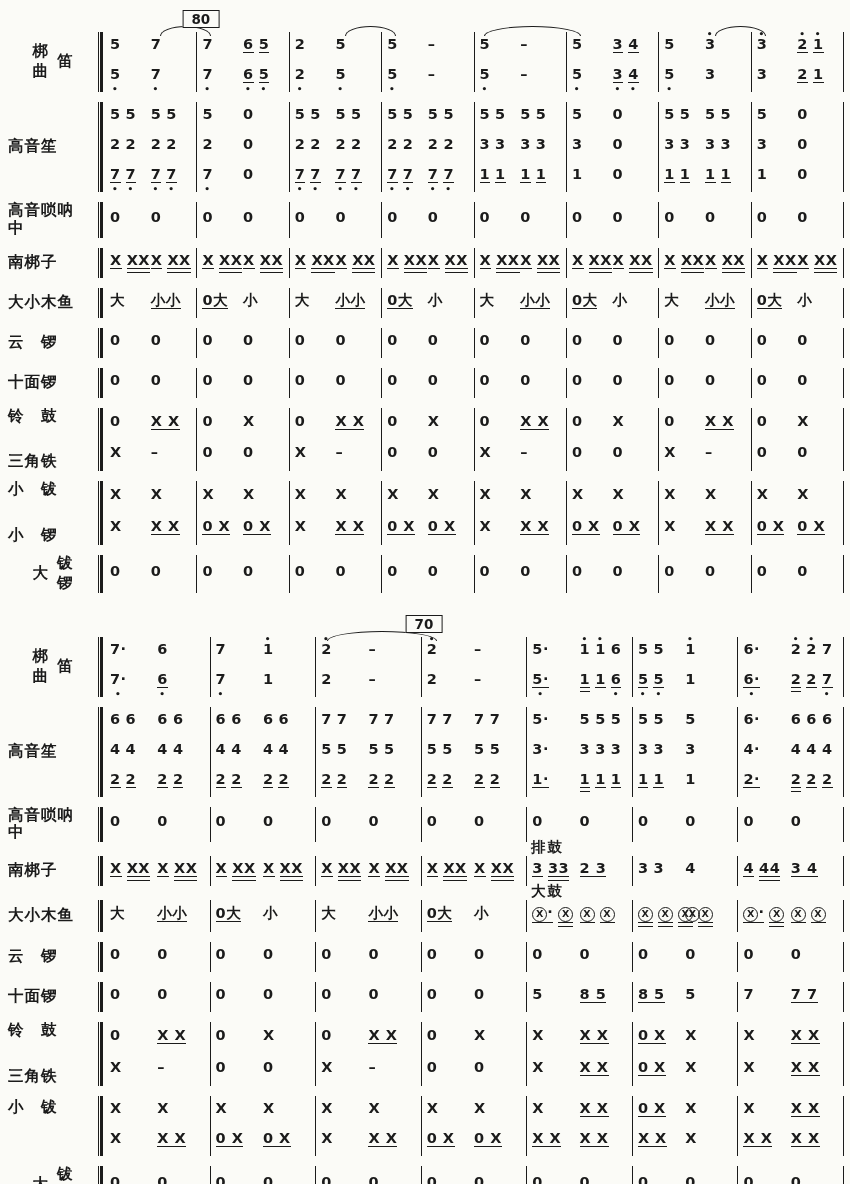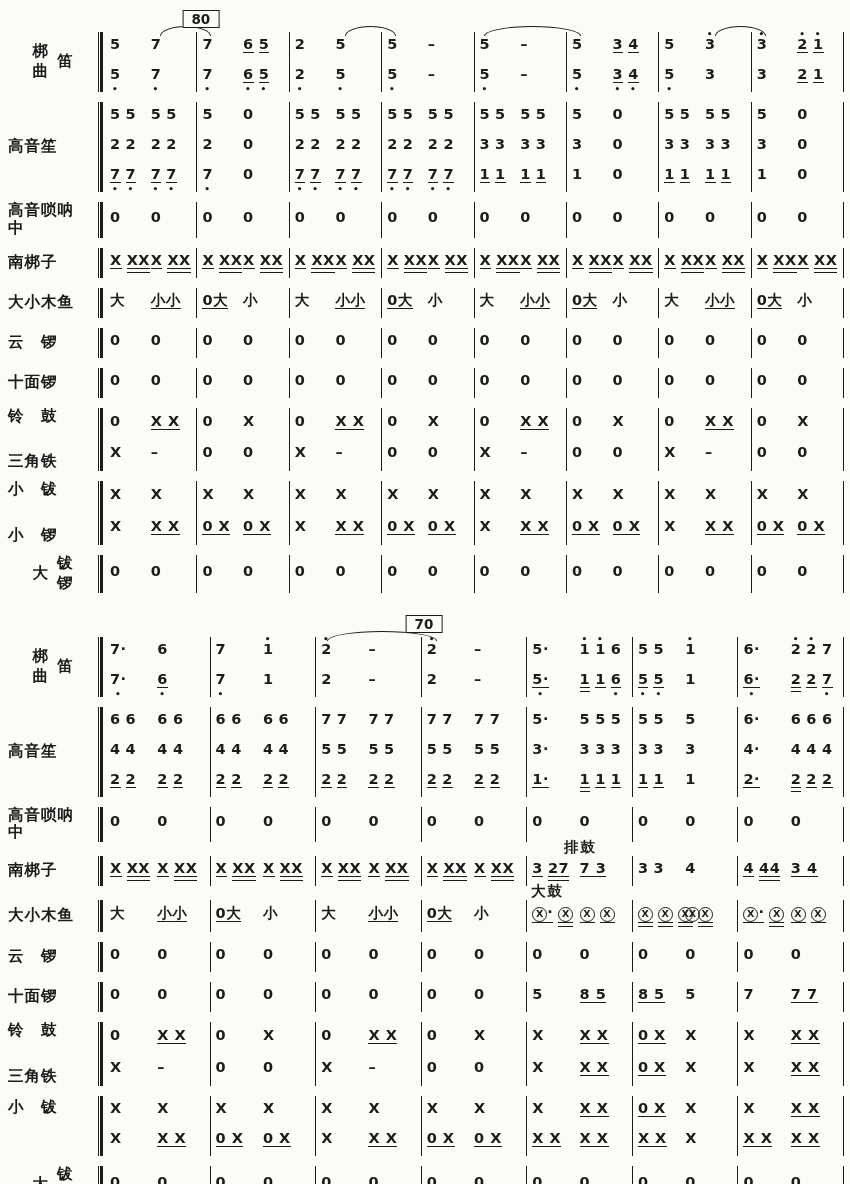--- a/index.html
+++ b/index.html
@@ -4078,29 +4078,29 @@
                 <div class="lseg">
                   <div class="cell">
                     <div class="tok">
                       <div class="ad"></div>
                       <div class="dg">3</div>
                       <div class="ul u1"></div>
                       <div class="bd"></div>
                     </div>
                     <div class="tok">
                       <div class="ad"></div>
-                      <div class="dg">27</div>
+                      <div class="dg">33</div>
                       <div class="ul u2"></div>
                       <div class="bd"></div>
                     </div>
                   </div>
                   <div class="cell">
                     <div class="tok">
                       <div class="ad"></div>
-                      <div class="dg">7 3</div>
+                      <div class="dg">2 3</div>
                       <div class="ul u1"></div>
                       <div class="bd"></div>
                     </div>
                   </div>
                 </div>
               </div>
               <div class="ms">
                 <div class="lseg">
                   <div class="cell">
                     <div class="tok">
@@ -4146,21 +4146,21 @@
                     <div class="tok">
                       <div class="ad"></div>
                       <div class="dg">3 4</div>
                       <div class="ul u1"></div>
                       <div class="bd"></div>
                     </div>
                   </div>
                 </div>
               </div>
             </div>
-            <div class="noteAbove" style="left: 57.6429%; margin-left: 33px;">排鼓</div>
+            <div class="noteAbove" style="left: 57.6429%;">排鼓</div>
           </div>
         </div>
         <div class="grp" style="margin-top: 14px;">
           <div class="glabel">大小木鱼</div>
           <div class="brace"></div>
           <div class="gscore">
             <div class="msrow">
               <div class="ms">
                 <div class="lseg">
                   <div class="cell">

